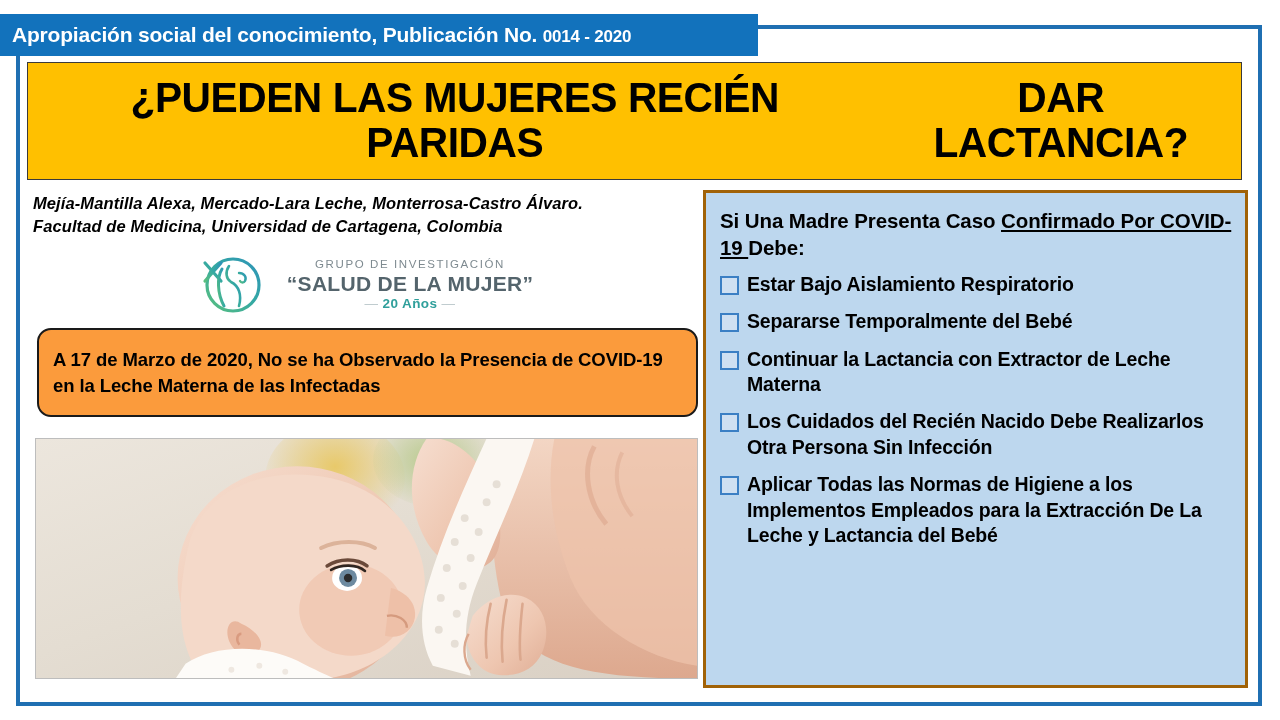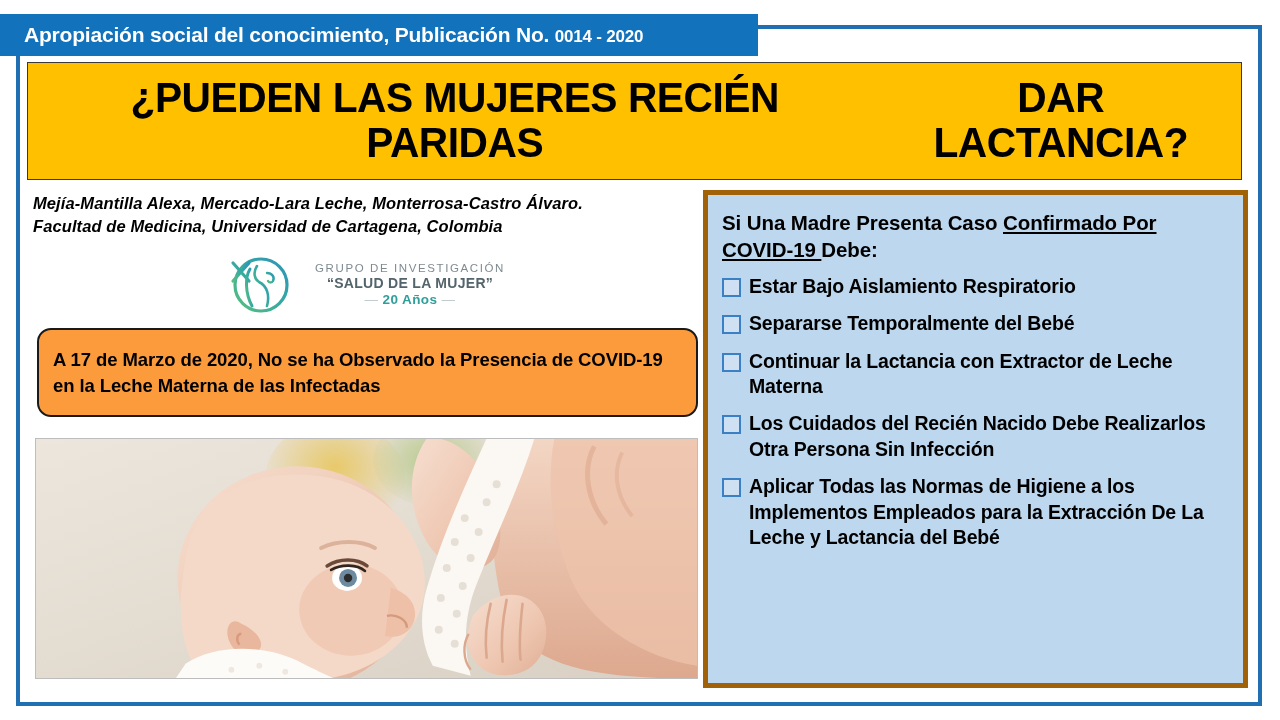--- a/index.html
+++ b/index.html
@@ -34,21 +34,21 @@
   
   .ribbon {
     position: absolute;
     left: 0px;
     top: 14px;
     width: 758px;
     height: 42px;
     background: #1272BC;
     display: flex;
     align-items: center;
-    padding-left: 24px;
+    padding-left: 12px;
     z-index: 5;
   }
   .ribbon-text {
     color: #ffffff;
     font-weight: bold;
     font-size: 21px;
     letter-spacing: -0.2px;
     white-space: nowrap;
     font-family: "Liberation Sans", sans-serif;
   }
@@ -121,21 +121,21 @@
     align-items: center;
     line-height: 1;
   }
   .logo-l1 {
     font-size: 11.5px;
     letter-spacing: 1.6px;
     color: #7e8a90;
     font-weight: normal;
   }
   .logo-l2 {
-    font-size: 14px;
+    font-size: 21px;
     letter-spacing: 0.3px;
     color: #54646c;
     font-weight: bold;
     margin-top: 2px;
   }
   .logo-l3 {
     font-size: 13.5px;
     color: #2f9f9b;
     font-weight: bold;
     margin-top: 3px;
@@ -180,21 +180,21 @@
   .photo svg { display: block; width: 100%; height: 100%; }
 
   
   .right-panel {
     position: absolute;
     left: 703px;
     top: 190px;
     width: 545px;
     height: 498px;
     background: #BDD7EE;
-    border: 5px solid #a16207;
+    border: 3px solid #a16207;
     padding: 14px 12px 10px 14px;
   }
   .panel-heading {
     color: #000000;
     font-weight: bold;
     font-size: 20.5px;
     line-height: 1.32;
     letter-spacing: -0.1px;
     margin-bottom: 11px;
   }

